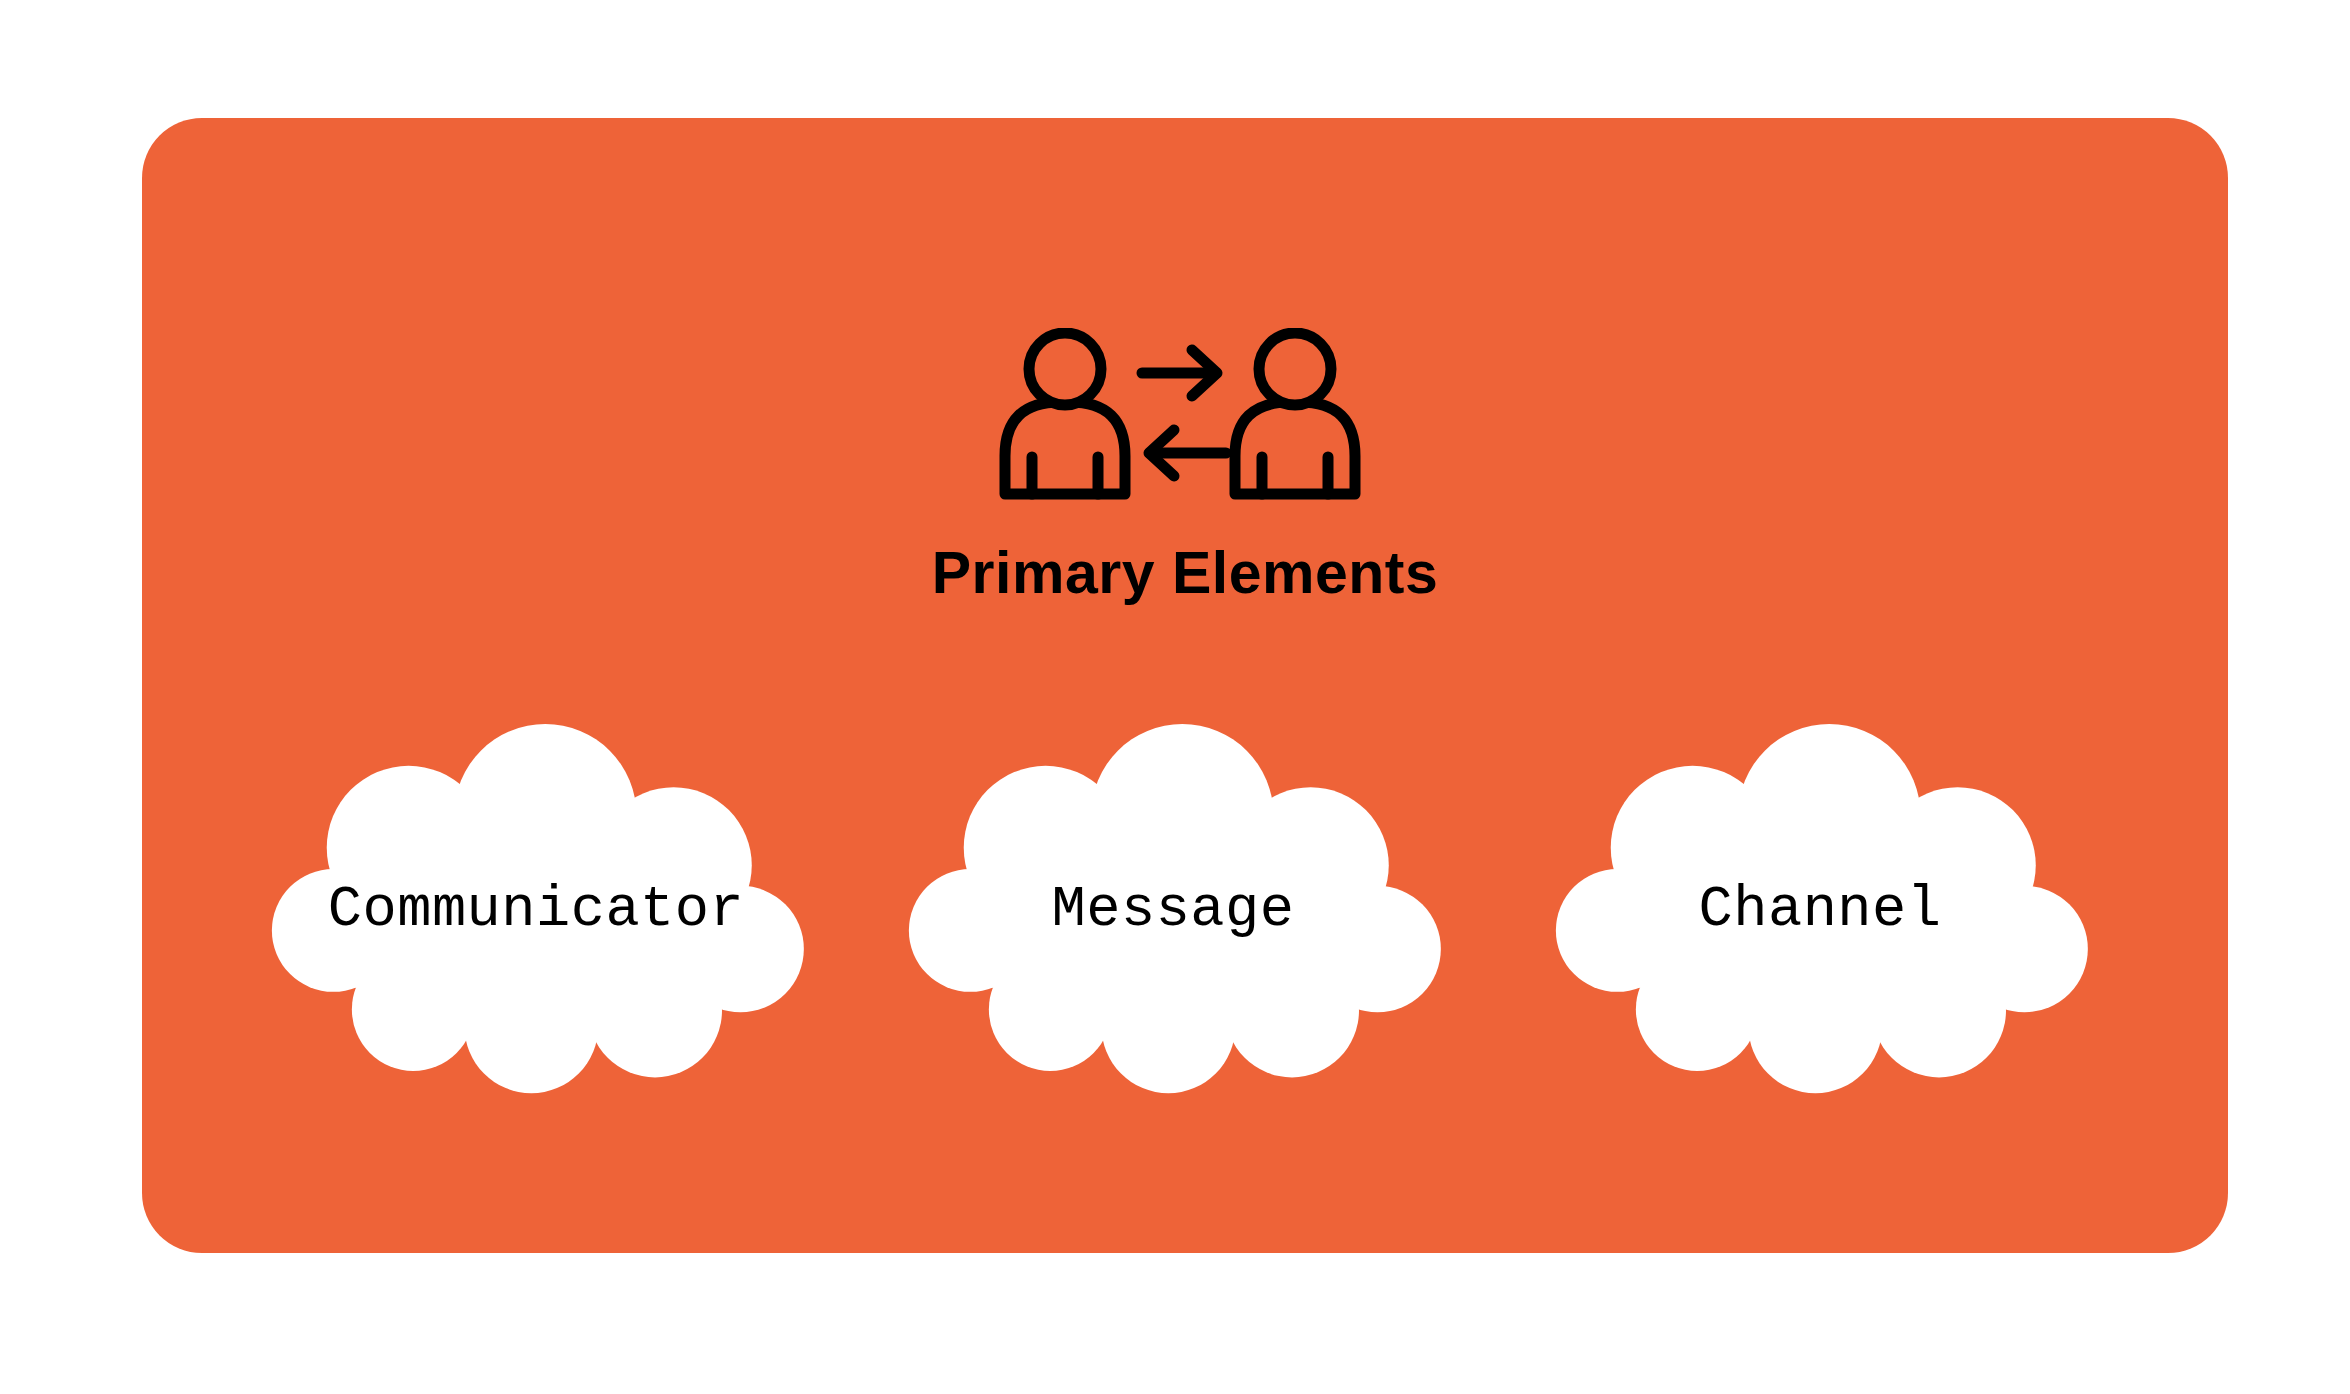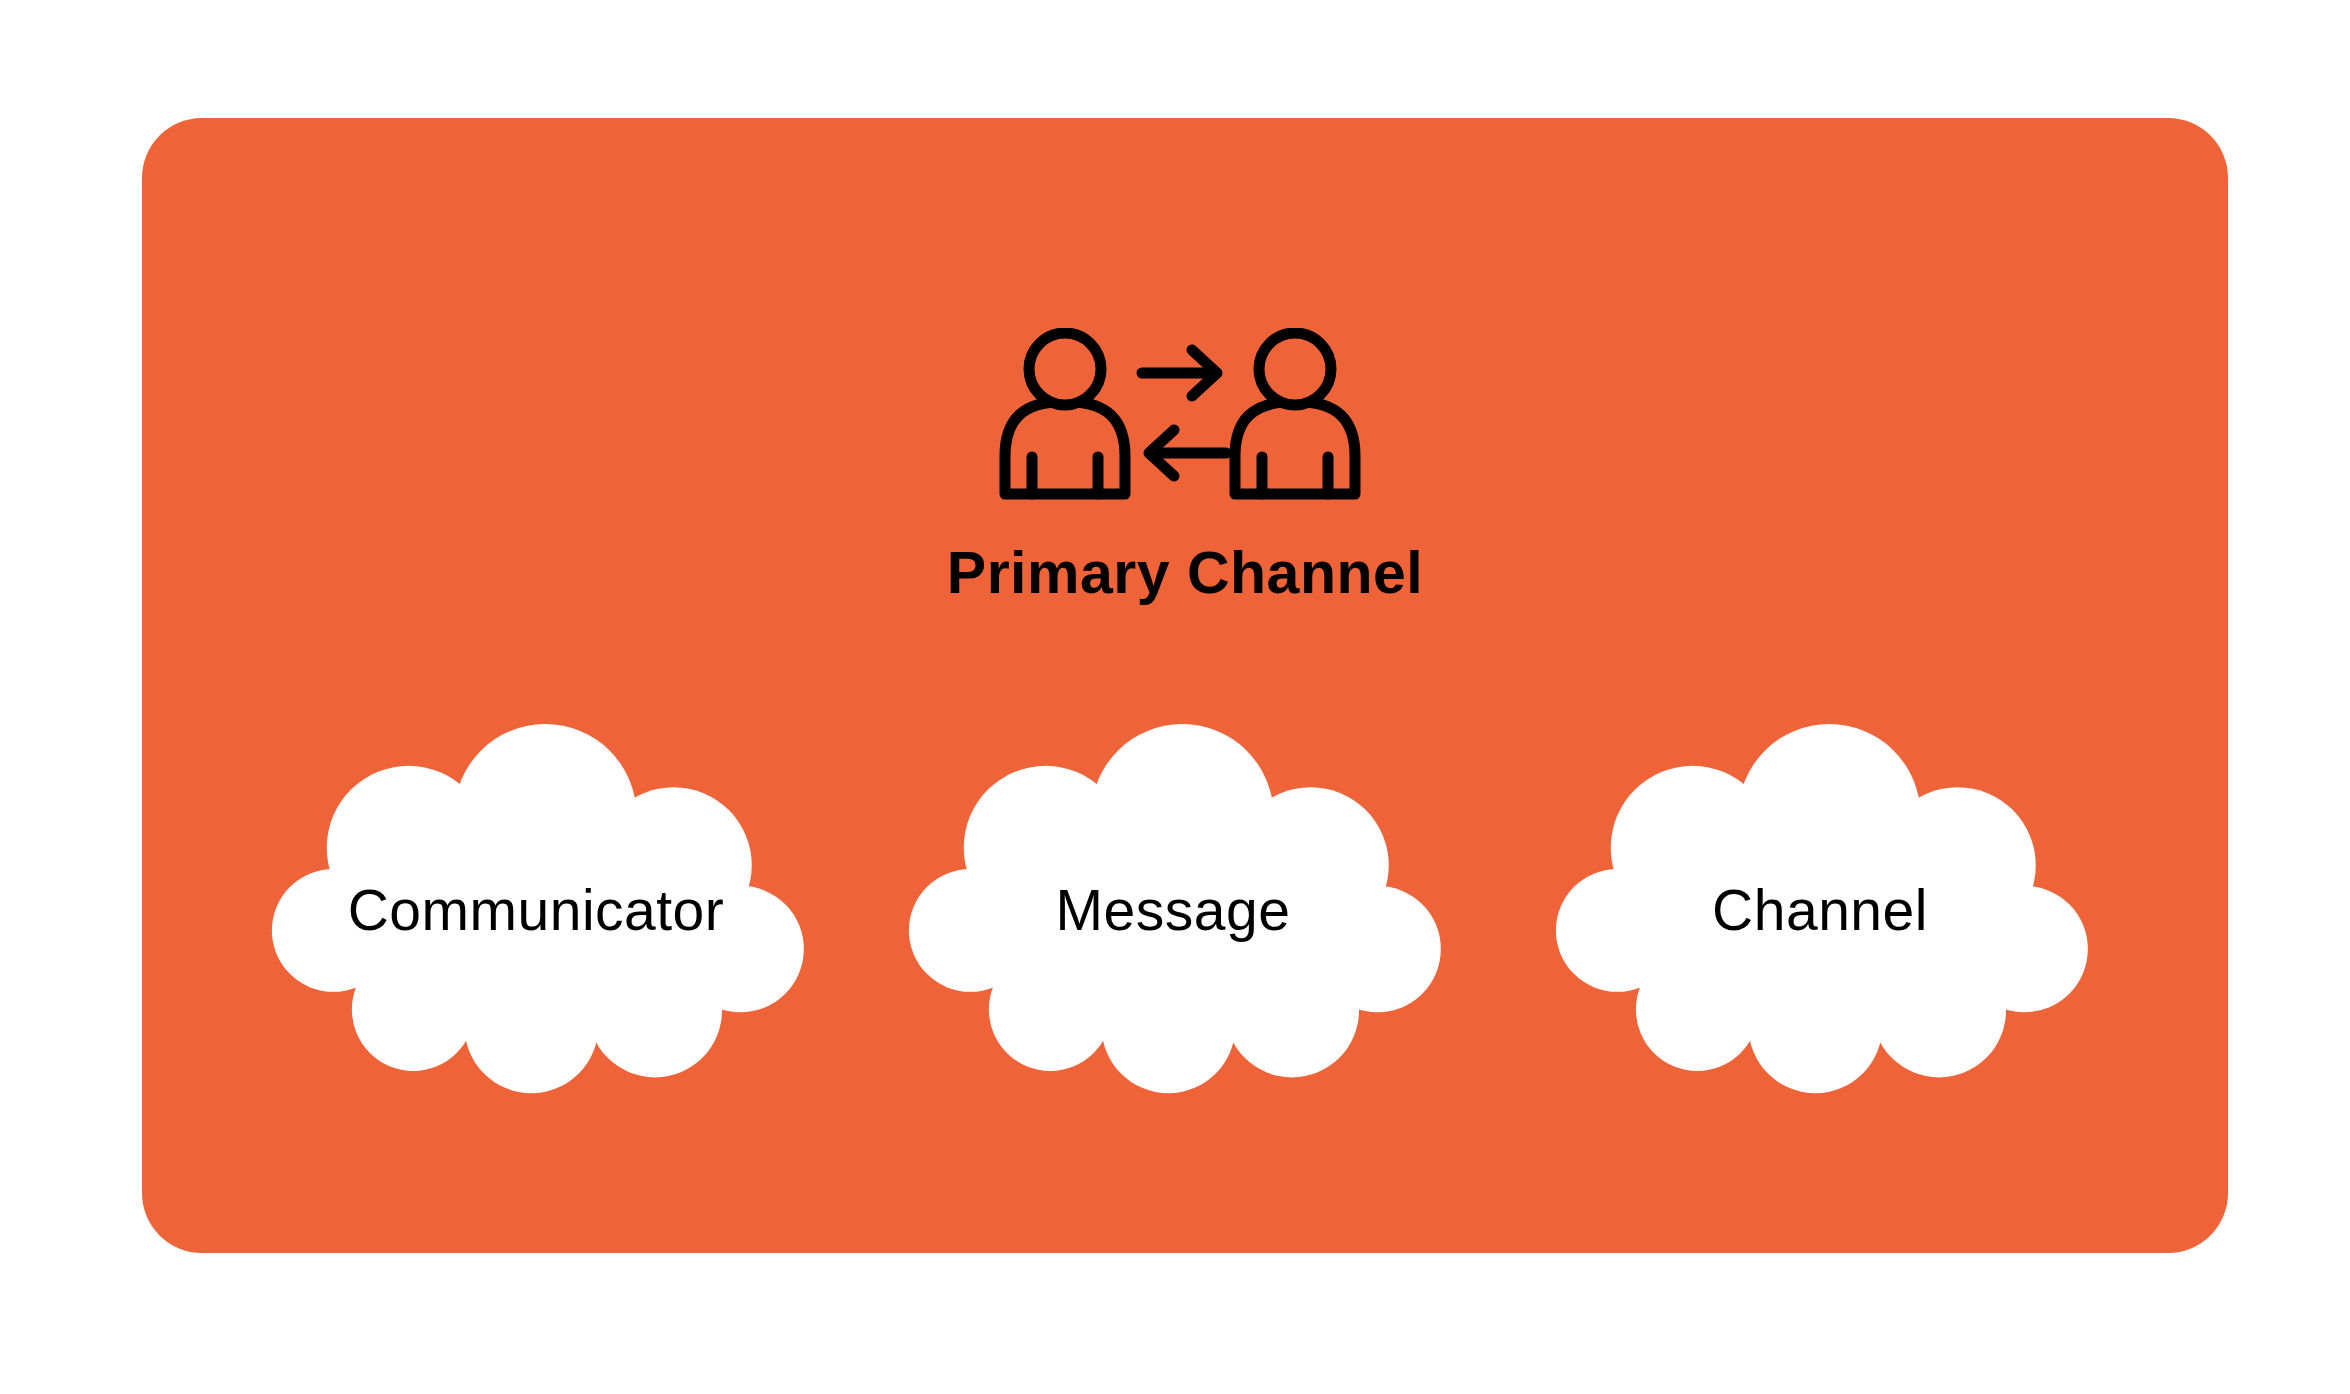--- a/index.html
+++ b/index.html
@@ -81,20 +81,21 @@
   .cloud-label {
     position: absolute;
     inset: 0;
     display: flex;
     align-items: center;
     justify-content: center;
     font-size: 57px;
     font-weight: 400;
     color: var(--text-black);
     letter-spacing: 0.5px;
+    font-family: Liberation Mono, monospace;
   }
   .defs-holder { position: absolute; width: 0; height: 0; overflow: hidden; }
 </style>
 </head>
 <body>
 
 <svg class="defs-holder" aria-hidden="true">
   <defs>
     <g id="cloud-shape">
       <ellipse cx="300" cy="215" rx="205" ry="118"></ellipse>
@@ -129,21 +130,21 @@
 
       <circle class="head" cx="297" cy="41" r="36"></circle>
 
       <path class="stroke" d="M 144 45 L 218 45"></path>
       <path class="stroke" d="M 194 22 L 219 45 L 194 68"></path>
 
       <path class="stroke" d="M 228 125 L 152 125"></path>
       <path class="stroke" d="M 176 102 L 151 125 L 176 148"></path>
     </svg>
 
-    <h1 class="title">Primary Channel</h1>
+    <h1 class="title">Primary Elements</h1>
 
     <div class="cloud cloud-1">
       <svg viewBox="0 0 600 400">
         <use class="cloud-fill" href="#cloud-shape"></use>
       </svg>
       <div class="cloud-label">Communicator</div>
     </div>
 
     <div class="cloud cloud-3">
       <svg viewBox="0 0 600 400">

